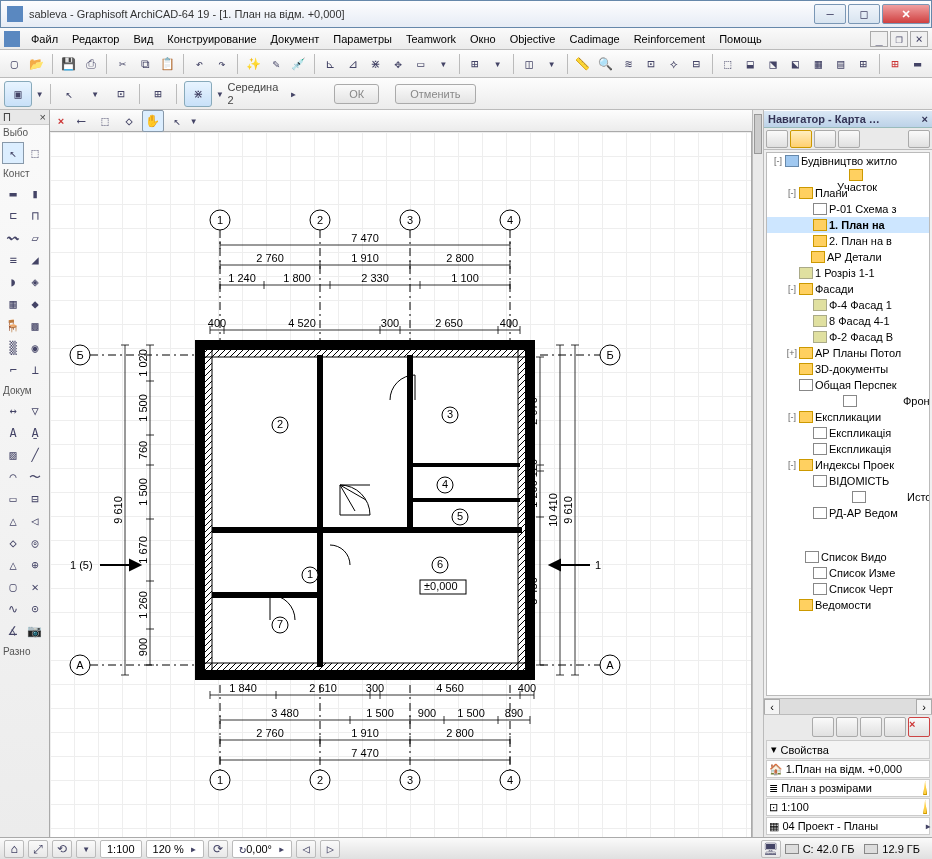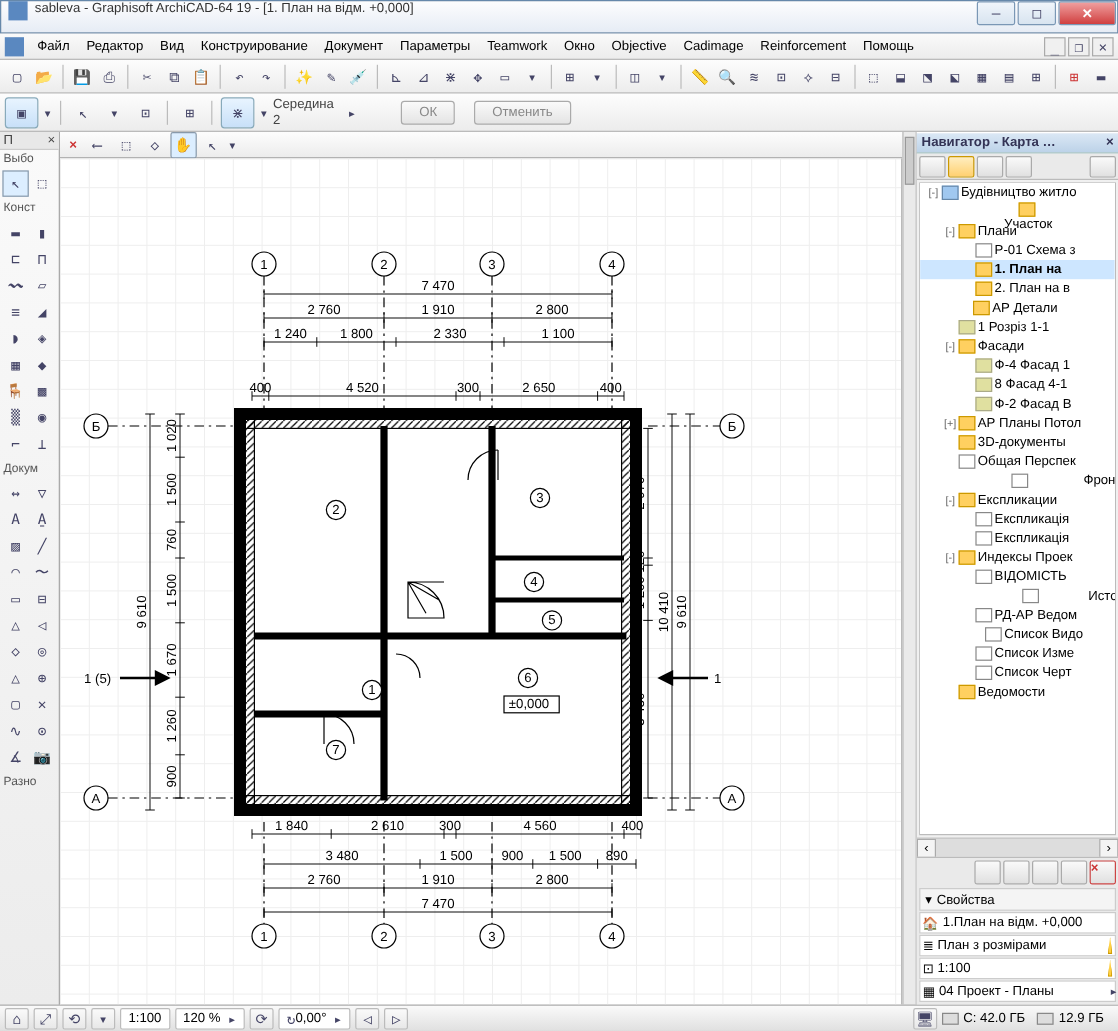--- a/index.html
+++ b/index.html
@@ -1,19 +1,19 @@
 <!DOCTYPE html>
 <html><head>
 <meta charset="utf-8">
 <style>
 * { box-sizing: border-box; margin: 0; padding: 0; font-family: "Segoe UI", Tahoma, sans-serif; font-size: 11px; }
 body { background: #d0d0d0; width: 932px; height: 859px; overflow: hidden; }
 
 
-.titlebar { height: 28px; background: linear-gradient(#fdfdfe, #e6ecf5); border: 1px solid #6688aa; display: flex; padding-left: 6px; }
+.titlebar { height: 28px; background: linear-gradient(#fdfdfe, #e6ecf5); border: 1px solid #6688aa; display: flex; align-items: center; padding-left: 6px; }
 .titlebar .app-icon { width: 16px; height: 16px; background: #5a88c0; margin-right: 6px; }
 .titlebar .title { flex: 1; color: #333; }
 .win-btns { display: flex; }
 .win-btn { width: 32px; height: 20px; margin: 0 1px; border: 1px solid #7a97b5; background: linear-gradient(#f0f5fb,#d8e4f0); display:flex; align-items:center; justify-content:center; border-radius: 2px;}
 .win-close { width: 48px; background: linear-gradient(#f0a0a0,#d04040); color:#fff; font-weight:bold;}
 
 
 .menubar { height: 22px; background: linear-gradient(#fafafa,#ececec); border-bottom:1px solid #bbb; display:flex; align-items:center; padding-left:4px; }
 .menubar .m-icon { width:16px; height:16px; margin-right:4px; background:#5a88c0;}
 .menubar .menu-item { padding: 2px 7px; cursor:default; }
@@ -818,21 +818,21 @@
         <div class="tree-row" style="padding-left: 32px; gap: 39px;">
           <span class="ti" style="font-size: 9px; color: rgb(102, 102, 102); width: 14px;"></span>
           <span class="ticon doc"></span>
           <span>История Вы</span>
         </div>
         <div class="tree-row" style="padding-left: 32px;">
           <span class="ti" style="font-size: 9px; color: rgb(102, 102, 102); width: 14px;"></span>
           <span class="ticon doc"></span>
           <span>РД-АР Ведом</span>
         </div>
-        <div class="tree-row" style="padding-left: 40px;">
+        <div class="tree-row" style="padding-left: 24px; margin-top: 28px;">
           <span class="ti" style="font-size: 9px; color: rgb(102, 102, 102); width: 14px;"></span>
           <span class="ticon doc"></span>
           <span>Список Видо</span>
         </div>
         <div class="tree-row" style="padding-left: 32px;">
           <span class="ti" style="font-size: 9px; color: rgb(102, 102, 102); width: 14px;"></span>
           <span class="ticon doc"></span>
           <span>Список Изме</span>
         </div>
         <div class="tree-row" style="padding-left: 32px;">

